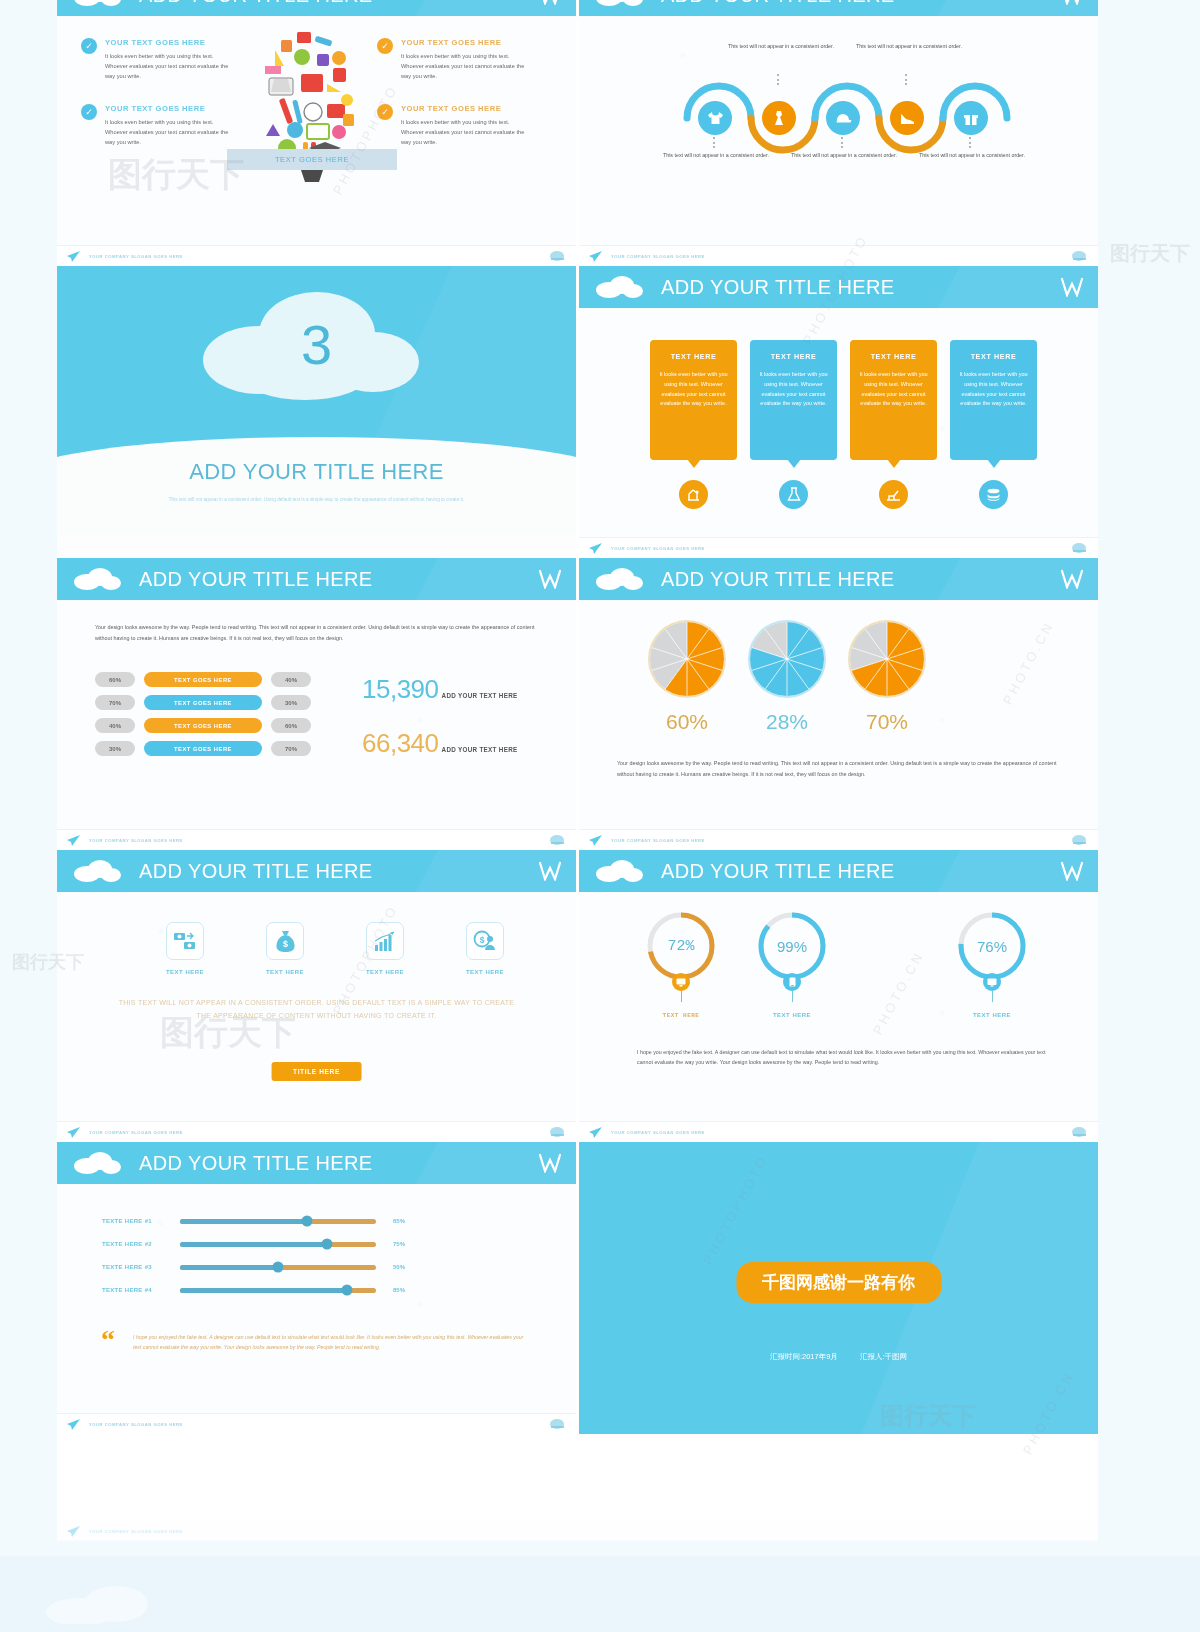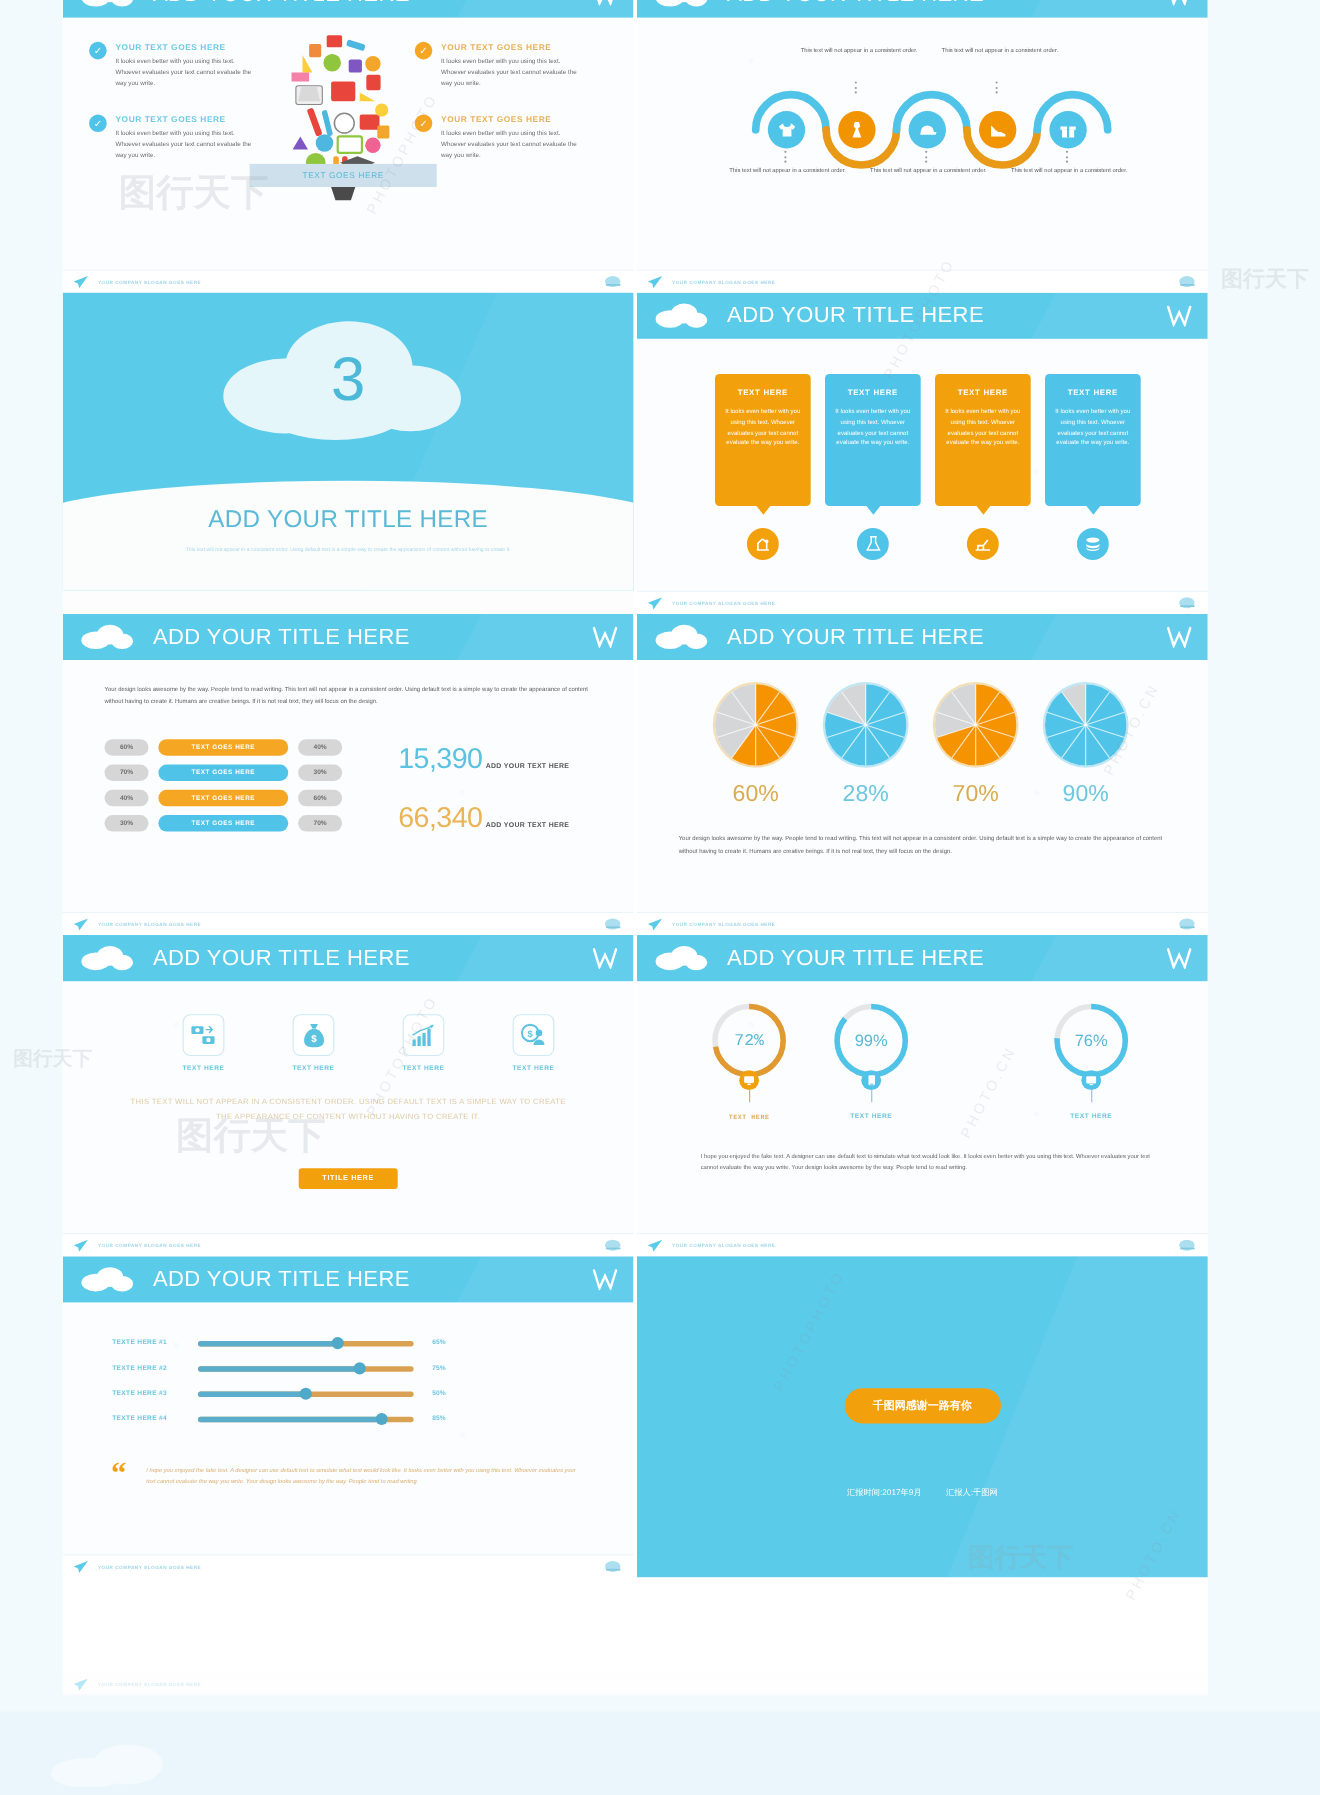--- a/index.html
+++ b/index.html
@@ -397,21 +397,21 @@
     right: -60px; top: -40px;
     width: 240px; height: 430px;
     background: rgba(255,255,255,0.05);
     transform: rotate(22deg);
   }
   .s10-chip {
     position: absolute; left: 50%; top: 120px;
     transform: translateX(-50%);
     background: #f3a00d; color: #fff;
     padding: 9px 26px; border-radius: 16px;
-    font-size: 10px; font-weight: bold;
+    font-size: 17px; font-weight: bold;
     white-space: nowrap;
     z-index: 2;
   }
   .s10-meta {
     position: absolute; left: 0; right: 0; top: 210px;
     text-align: center; color: #ffffff; font-size: 7.5px;
     z-index: 2;
   }
   .s10-meta span { margin: 0 10px; }
 
@@ -859,37 +859,20 @@
                   <line x1="37" y1="37" x2="58.748054334821504" y2="66.93362879187305" stroke="rgba(255,255,255,0.75)" stroke-width="1"></line>
                   <line x1="37" y1="37" x2="37" y2="74" stroke="rgba(255,255,255,0.75)" stroke-width="1"></line>
                   <line x1="37" y1="37" x2="15.251945665178496" y2="66.93362879187305" stroke="rgba(255,255,255,0.75)" stroke-width="1"></line>
                   <line x1="37" y1="37" x2="1.8109088970793223" y2="48.43362879187306" stroke="rgba(255,255,255,0.75)" stroke-width="1"></line>
                   <line x1="37" y1="37" x2="1.8109088970793223" y2="25.566371208126935" stroke="rgba(255,255,255,0.75)" stroke-width="1"></line>
                   <line x1="37" y1="37" x2="15.25194566517849" y2="7.066371208126949" stroke="rgba(255,255,255,0.75)" stroke-width="1"></line>
                 </svg>
               </div>
             <div class="s6-val orange">70%</div>
           </div>
-          <div class="s6-item" style="left:358px;">
-            <div class="s6-pie" id="pie3" style="background: conic-gradient(rgb(79, 195, 232) 0deg, rgb(79, 195, 232) 324deg, rgb(212, 214, 216) 324deg, rgb(212, 214, 216) 360deg); box-shadow: rgb(191, 230, 243) 0px 0px 0px 2px;">
-                <svg viewBox="0 0 74 74" class="s6-spokes">
-                  <line x1="37" y1="37" x2="37" y2="0" stroke="rgba(255,255,255,0.75)" stroke-width="1"></line>
-                  <line x1="37" y1="37" x2="58.748054334821504" y2="7.066371208126945" stroke="rgba(255,255,255,0.75)" stroke-width="1"></line>
-                  <line x1="37" y1="37" x2="72.18909110292068" y2="25.566371208126945" stroke="rgba(255,255,255,0.75)" stroke-width="1"></line>
-                  <line x1="37" y1="37" x2="72.18909110292068" y2="48.433628791873055" stroke="rgba(255,255,255,0.75)" stroke-width="1"></line>
-                  <line x1="37" y1="37" x2="58.748054334821504" y2="66.93362879187305" stroke="rgba(255,255,255,0.75)" stroke-width="1"></line>
-                  <line x1="37" y1="37" x2="37" y2="74" stroke="rgba(255,255,255,0.75)" stroke-width="1"></line>
-                  <line x1="37" y1="37" x2="15.251945665178496" y2="66.93362879187305" stroke="rgba(255,255,255,0.75)" stroke-width="1"></line>
-                  <line x1="37" y1="37" x2="1.8109088970793223" y2="48.43362879187306" stroke="rgba(255,255,255,0.75)" stroke-width="1"></line>
-                  <line x1="37" y1="37" x2="1.8109088970793223" y2="25.566371208126935" stroke="rgba(255,255,255,0.75)" stroke-width="1"></line>
-                  <line x1="37" y1="37" x2="15.25194566517849" y2="7.066371208126949" stroke="rgba(255,255,255,0.75)" stroke-width="1"></line>
-                </svg>
-              </div>
-            <div class="s6-val blue">90%</div>
-          </div>
           <div class="s6-foot">Your design looks awesome by the way. People tend to read writing. This text will not appear in a consistent order. Using default text is a simple way to create the appearance of content without having to create it. Humans are creative beings. If it is not real text, they will focus on the design.</div>
         </div>
       </div>
       <div class="slide-footer">
         <svg class="footer-plane" viewBox="0 0 13 11">
             <path d="M0 5 L13 0 L5 11 L4 7z" fill="#5bcbea"></path>
           </svg>
         <div class="footer-slogan">YOUR COMPANY SLOGAN GOES HERE</div>
         <svg class="footer-logo" viewBox="0 0 17 13">
             <ellipse cx="8" cy="6" rx="7" ry="5" fill="#8fd5ea"></ellipse>

